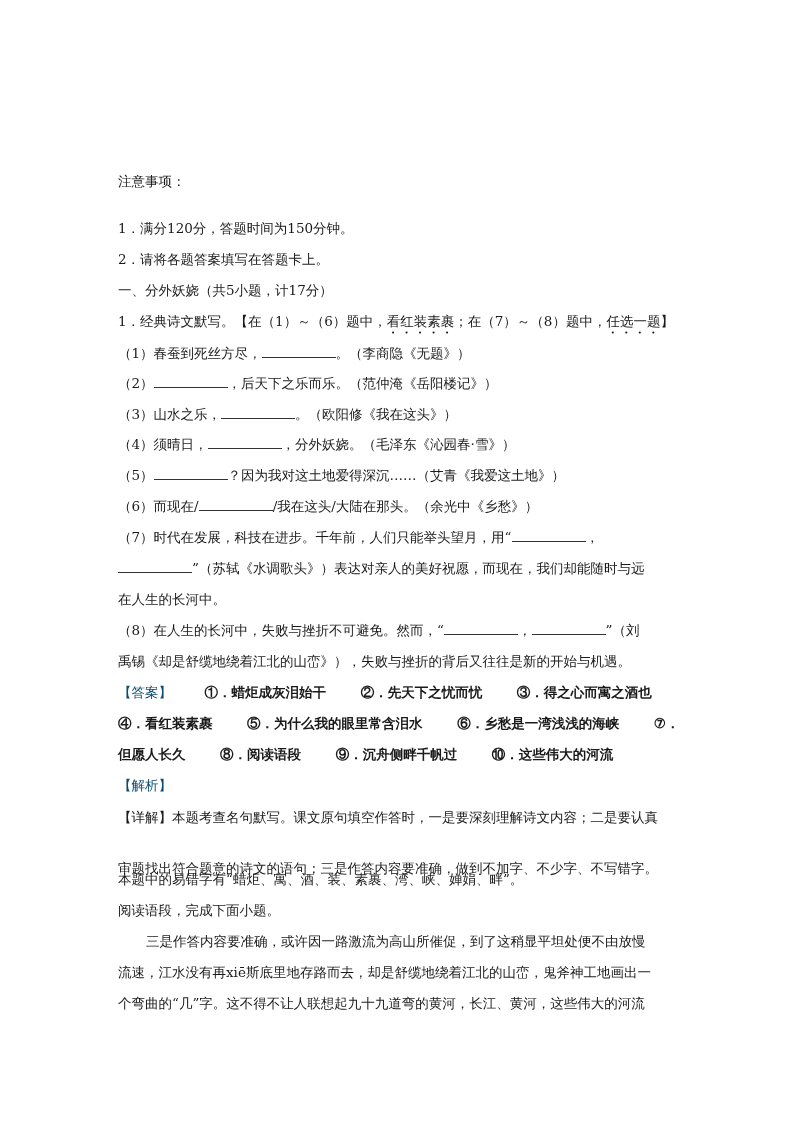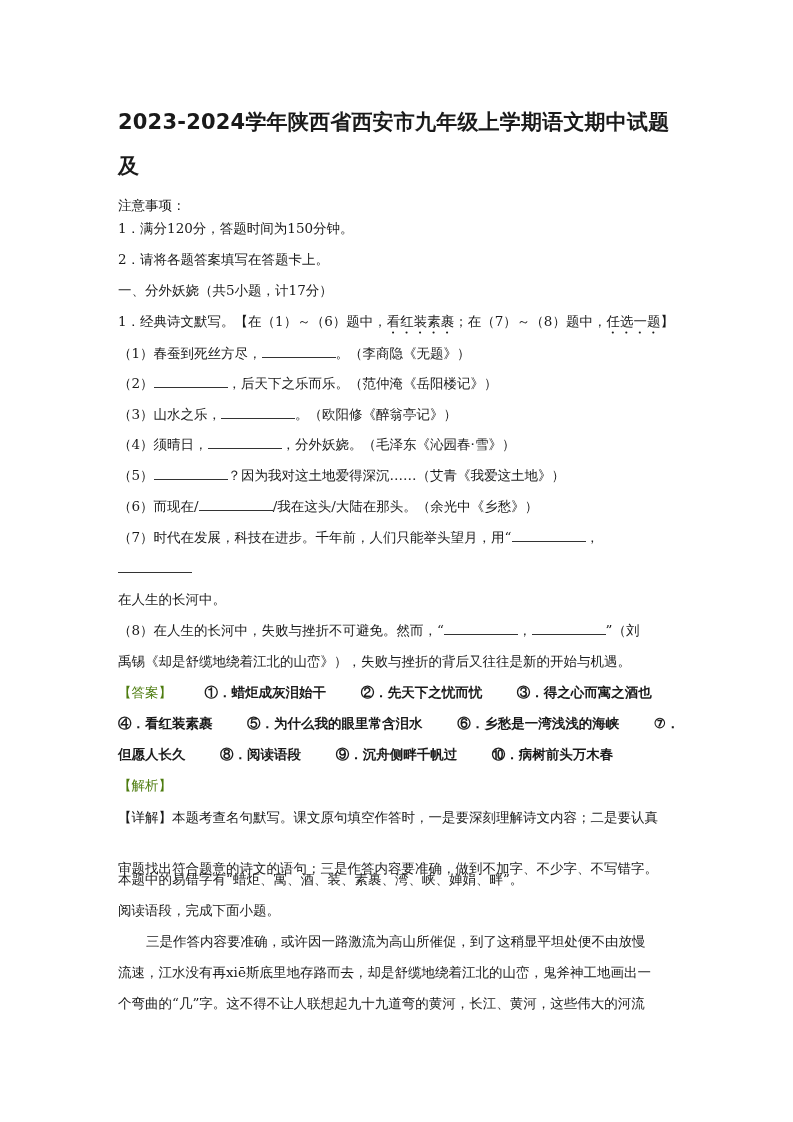--- a/index.html
+++ b/index.html
@@ -6,65 +6,64 @@
   body { width: 793px; height: 1122px; position: relative; overflow: hidden;
          font-family: "DejaVu Serif", "Liberation Serif", serif; color: #1a1a1a; }
   .page { position: absolute; left: 118px; top: 0; width: 568px; }
   .title { position: absolute; left: 0; top: 100px; width: 568px;
            font-family: "DejaVu Sans", "Liberation Sans", sans-serif; font-weight: bold;
            font-size: 21px; line-height: 44px; letter-spacing: 0.2px; }
   .line { position: absolute; left: 0; font-size: 13.5px; line-height: 20px; white-space: nowrap; }
   .indent { padding-left: 28px; }
   .blank { display: inline-block; border-bottom: 1px solid #333; height: 13px; vertical-align: baseline; }
   .dot { text-emphasis: dot; text-emphasis-position: under; -webkit-text-emphasis: dot; -webkit-text-emphasis-position: under; }
-  .label-blue { color: #4d7c0f; }
+  .label-blue { color: #0c4a6e; }
   .ans-item { display: inline-block; font-weight: bold; }
 </style>
 </head>
 <body>
 
 <div class="page">
 
   <div class="title">
-    <div>2023-2024学年陕西省西安市九年级上学期语文期中试题及</div>
   </div>
 
-  <div class="line" style="top:195px">注意事项：</div>
+  <div class="line" style="top:171px">注意事项：</div>
   <div class="line" style="top:218px">1．满分120分，答题时间为150分钟。</div>
   <div class="line" style="top:249px">2．请将各题答案填写在答题卡上。</div>
   <div class="line" style="top:280px">一、分外妖娆（共5小题，计17分）</div>
 
   <div class="line" style="top:311px">
     <span>1．经典诗文默写。【在（1）～（6）题中，</span><span class="dot">看红装素裹</span><span>；在（7）～（8）题中，</span><span class="dot">任选一题</span><span>】</span>
   </div>
 
   <div class="line" style="top:343px">
     <span>（1）春蚕到死丝方尽，</span><span class="blank" style="width:74px"></span><span>。（李商隐《无题》）</span>
   </div>
   <div class="line" style="top:373px">
     <span>（2）</span><span class="blank" style="width:74px"></span><span>，后天下之乐而乐。（范仲淹《岳阳楼记》）</span>
   </div>
   <div class="line" style="top:404px">
-    <span>（3）山水之乐，</span><span class="blank" style="width:74px"></span><span>。（欧阳修《醉翁亭记》）</span>
+    <span>（3）山水之乐，</span><span class="blank" style="width:74px"></span><span>。（欧阳修《我在这头》）</span>
   </div>
   <div class="line" style="top:434px">
     <span>（4）须晴日，</span><span class="blank" style="width:74px"></span><span>，分外妖娆。（毛泽东《沁园春·雪》）</span>
   </div>
   <div class="line" style="top:465px">
     <span>（5）</span><span class="blank" style="width:74px"></span><span>？因为我对这土地爱得深沉……（艾青《我爱这土地》）</span>
   </div>
   <div class="line" style="top:496px">
     <span>（6）而现在/</span><span class="blank" style="width:74px"></span><span>/我在这头/大陆在那头。（余光中《乡愁》）</span>
   </div>
 
   <div class="line" style="top:527px">
     <span>（7）时代在发展，科技在进步。千年前，人们只能举头望月，用“</span><span class="blank" style="width:74px"></span><span>，</span>
   </div>
   <div class="line" style="top:558px">
-    <span class="blank" style="width:74px"></span>
+    <span class="blank" style="width:74px"></span><span>”（苏轼《水调歌头》）表达对亲人的美好祝愿，而现在，我们却能随时与远</span>
   </div>
   <div class="line" style="top:589px">在人生的长河中。</div>
 
   <div class="line" style="top:620px">
     <span>（8）在人生的长河中，失败与挫折不可避免。然而，“</span><span class="blank" style="width:74px"></span><span>，</span><span class="blank" style="width:74px"></span><span>”（刘</span>
   </div>
   <div class="line" style="top:651px">禹锡《却是舒缆地绕着江北的山峦》），失败与挫折的背后又往往是新的开始与机遇。</div>
 
   <div class="line" style="top:682px; width:568px">
     <span class="label-blue">【答案】</span>
@@ -84,21 +83,21 @@
     <span style="display:inline-block;width:26px"></span>
     <span class="ans-item">⑦．</span>
   </div>
   <div class="line" style="top:744px">
     <span class="ans-item">但愿人长久</span>
     <span style="display:inline-block;width:26px"></span>
     <span class="ans-item">⑧．阅读语段</span>
     <span style="display:inline-block;width:26px"></span>
     <span class="ans-item">⑨．沉舟侧畔千帆过</span>
     <span style="display:inline-block;width:26px"></span>
-    <span class="ans-item">⑩．病树前头万木春</span>
+    <span class="ans-item">⑩．这些伟大的河流</span>
   </div>
 
   <div class="line label-blue" style="top:775px">【解析】</div>
 
   <div class="line" style="top:807px">【详解】本题考查名句默写。课文原句填空作答时，一是要深刻理解诗文内容；二是要认真</div>
   <div class="line" style="top:858px">审题找出符合题意的诗文的语句；三是作答内容要准确，做到不加字、不少字、不写错字。</div>
   <div class="line" style="top:869px">本题中的易错字有“蜡炬、寓、酒、装、素裹、湾、峡、婵娟、畔”。</div>
 
   <div class="line" style="top:900px">阅读语段，完成下面小题。</div>
 

